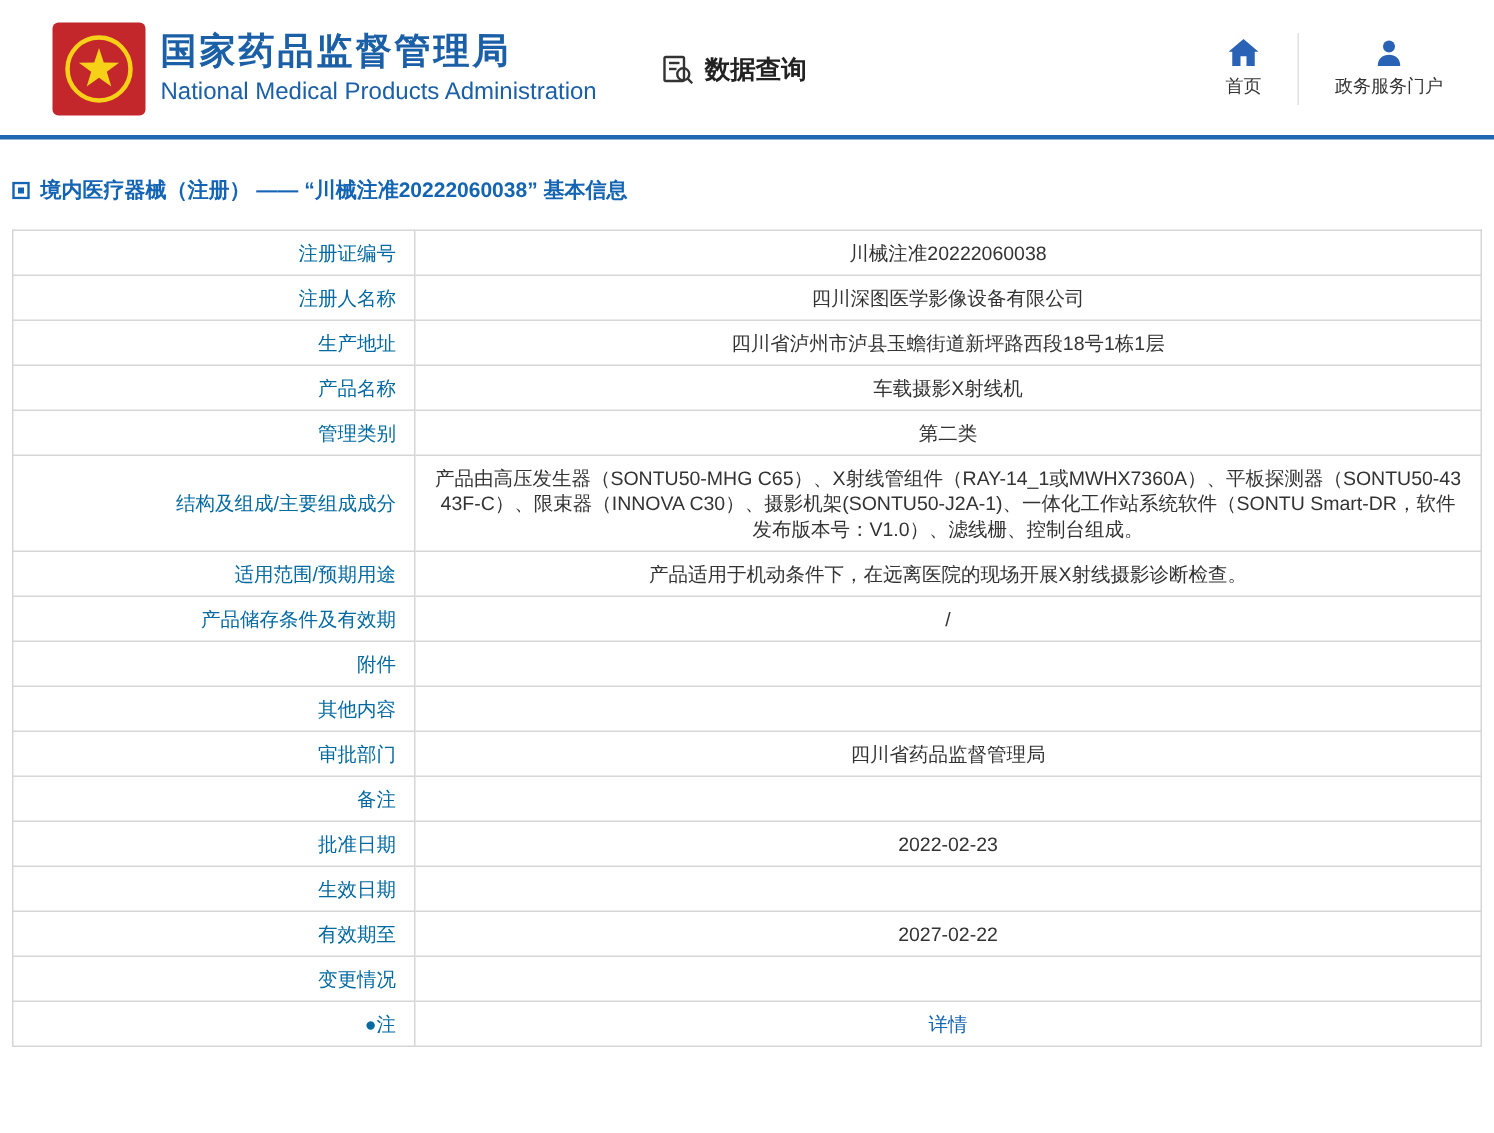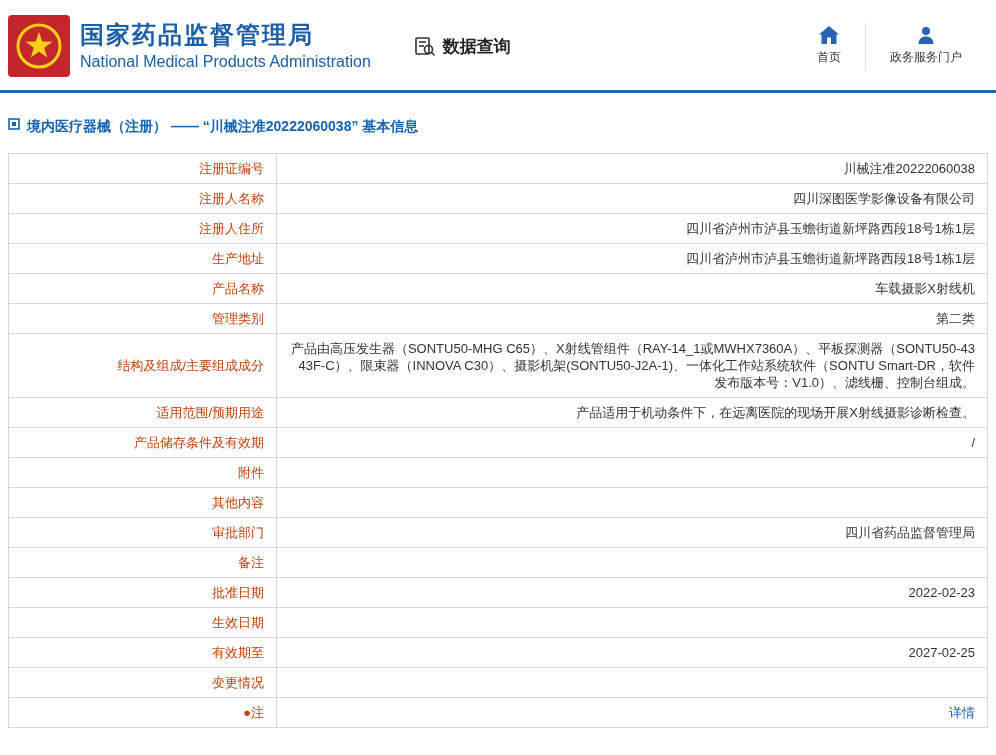--- a/index.html
+++ b/index.html
@@ -11,20 +11,21 @@
     font-family: "Liberation Sans", "DejaVu Sans", sans-serif;
     color: #333333;
     overflow: hidden;
   }
 
   
   .header {
     display: flex;
     align-items: center;
     padding: 15px 10px 13px 8px;
+    margin-left: 27px;
   }
   .logo {
     width: 62px; height: 62px;
     background: #c3272b;
     border-radius: 4px;
     display: flex; align-items: center; justify-content: center;
     flex: 0 0 auto;
   }
   .org-block { margin-left: 10px; }
   .org-cn {
@@ -66,20 +67,21 @@
     color: #333333;
     padding: 4px 24px;
     cursor: pointer;
   }
   .nav-item + .nav-item { border-left: 1px solid #e0e0e0; }
   .blue-line { height: 3px; background: #2268b0; }
 
   
   .page-title-row {
     display: flex;
+    align-items: center;
     gap: 7px;
     padding: 25px 8px 17px 8px;
   }
   .page-title-text {
     color: #1464b4;
     font-size: 14px;
     font-weight: bold;
   }
 
   
@@ -94,24 +96,24 @@
     border: 1px solid #d6d6d6;
     padding: 6px 12px;
     line-height: 17px;
     height: 29px;
     vertical-align: middle;
     word-break: break-all;
   }
   td.cell-label {
     width: 268px;
     text-align: right;
-    color: #c2410c;
+    color: #0369a1;
     white-space: nowrap;
   }
-  td.cell-value { text-align: right; color: #333333; }
+  td.cell-value { text-align: center; color: #333333; }
   td.cell-value a {
     color: #1464b4;
     text-decoration: none;
     cursor: pointer;
   }
 
   .icon-svg { display: block; }
 </style>
 </head>
 <body>
@@ -169,24 +171,20 @@
   <tbody id="table-body">
       <tr>
         <td class="cell-label">注册证编号</td>
         <td class="cell-value">川械注准20222060038</td>
       </tr>
       <tr>
         <td class="cell-label">注册人名称</td>
         <td class="cell-value">四川深图医学影像设备有限公司</td>
       </tr>
       <tr>
-        <td class="cell-label">注册人住所</td>
-        <td class="cell-value">四川省泸州市泸县玉蟾街道新坪路西段18号1栋1层</td>
-      </tr>
-      <tr>
         <td class="cell-label">生产地址</td>
         <td class="cell-value">四川省泸州市泸县玉蟾街道新坪路西段18号1栋1层</td>
       </tr>
       <tr>
         <td class="cell-label">产品名称</td>
         <td class="cell-value">车载摄影X射线机</td>
       </tr>
       <tr>
         <td class="cell-label">管理类别</td>
         <td class="cell-value">第二类</td>
@@ -222,21 +220,21 @@
       <tr>
         <td class="cell-label">批准日期</td>
         <td class="cell-value">2022-02-23</td>
       </tr>
       <tr>
         <td class="cell-label">生效日期</td>
         <td class="cell-value"></td>
       </tr>
       <tr>
         <td class="cell-label">有效期至</td>
-        <td class="cell-value">2027-02-25</td>
+        <td class="cell-value">2027-02-22</td>
       </tr>
       <tr>
         <td class="cell-label">变更情况</td>
         <td class="cell-value"></td>
       </tr>
       <tr>
         <td class="cell-label">●注</td>
         <td class="cell-value"><a href="#">详情</a></td>
       </tr>
     </tbody>

